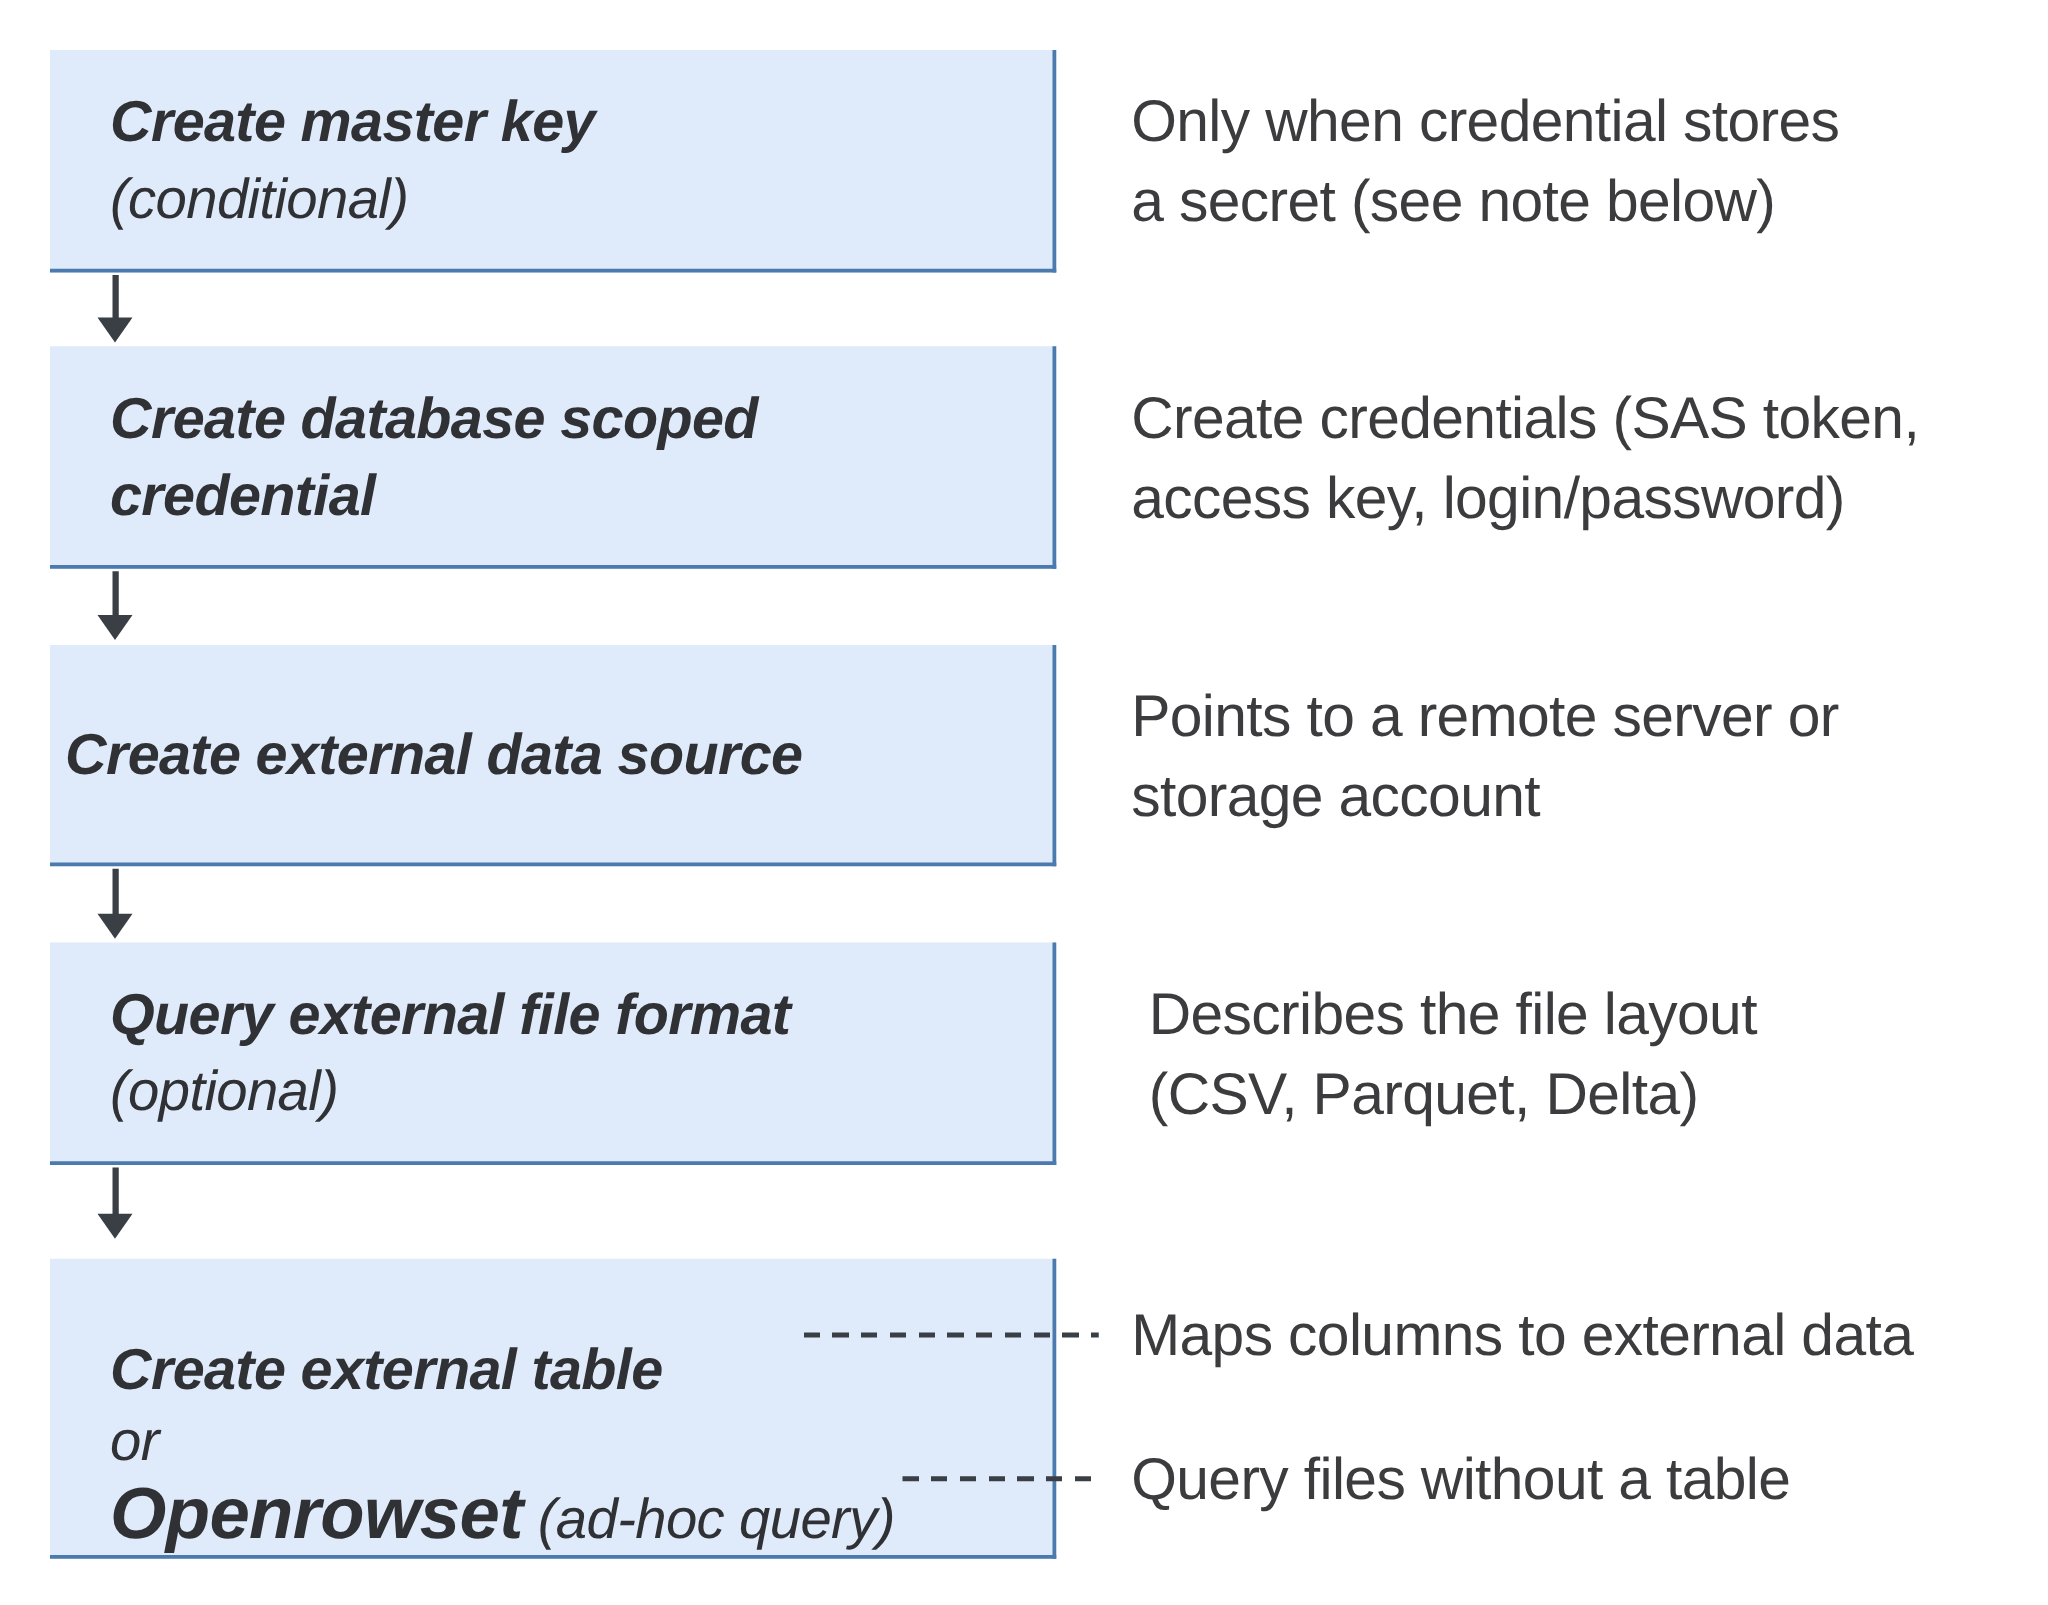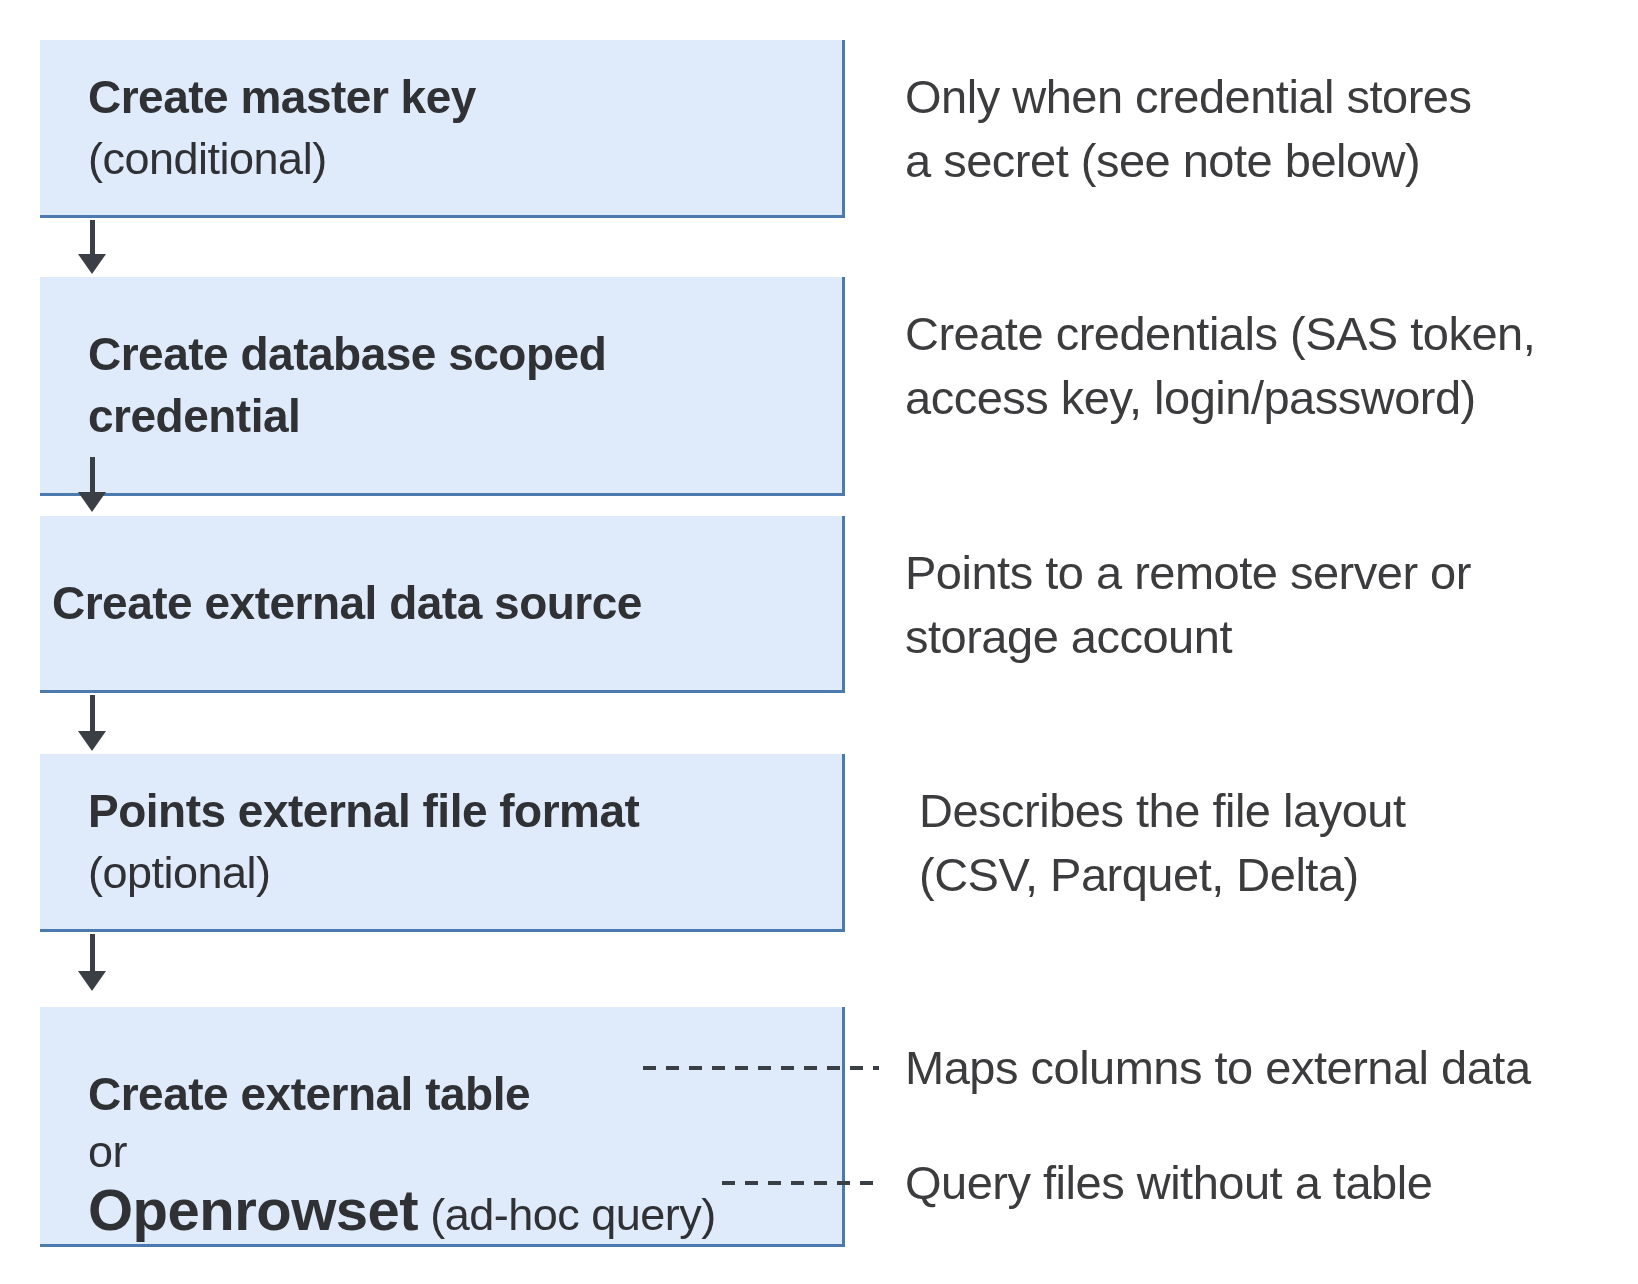--- a/index.html
+++ b/index.html
@@ -18,24 +18,24 @@
     font-family:"Liberation Sans", sans-serif;
     overflow:hidden;
   }
   .box{
     position:absolute;
     left:40px;width:805px;
     background:var(--box-fill);
     border-right:3px solid var(--box-border);
     border-bottom:3px solid var(--box-border);
     display:flex;flex-direction:column;justify-content:center;
-    padding-left:48px;padding-right:40px;
+    padding-left:48px;padding-right:40px;font-style:italic;
   }
   .box1{top:40px;height:178px;}
-  .box2{top:277px;height:219px;}
+  .box2{top:277px;height:178px;}
   .box3{top:516px;height:177px;padding-left:12px;}
   .box4{top:754px;height:178px;}
   .box5{top:1007px;height:240px;justify-content:flex-end;}
   .box-title{
     font-size:46px;font-weight:700;color:var(--text);
     line-height:62px;letter-spacing:-0.5px;max-width:650px;
   }
   .box-sub{
     font-size:45px;font-weight:400;color:var(--text);
     line-height:62px;letter-spacing:-0.5px;
@@ -107,21 +107,21 @@
   <div class="box box3">
     <div class="box-title">Create external data source</div>
   </div>
 
   <div class="arrow arrow3">
     <div class="shaft"></div>
     <div class="head"></div>
   </div>
 
   <div class="box box4">
-    <div class="box-title">Points external file format</div>
+    <div class="box-title">Query external file format</div>
     <div class="box-sub">(optional)</div>
   </div>
 
   <div class="arrow arrow4">
     <div class="shaft"></div>
     <div class="head"></div>
   </div>
 
   <div class="box box5">
     <div class="box-title">Create external table</div>

